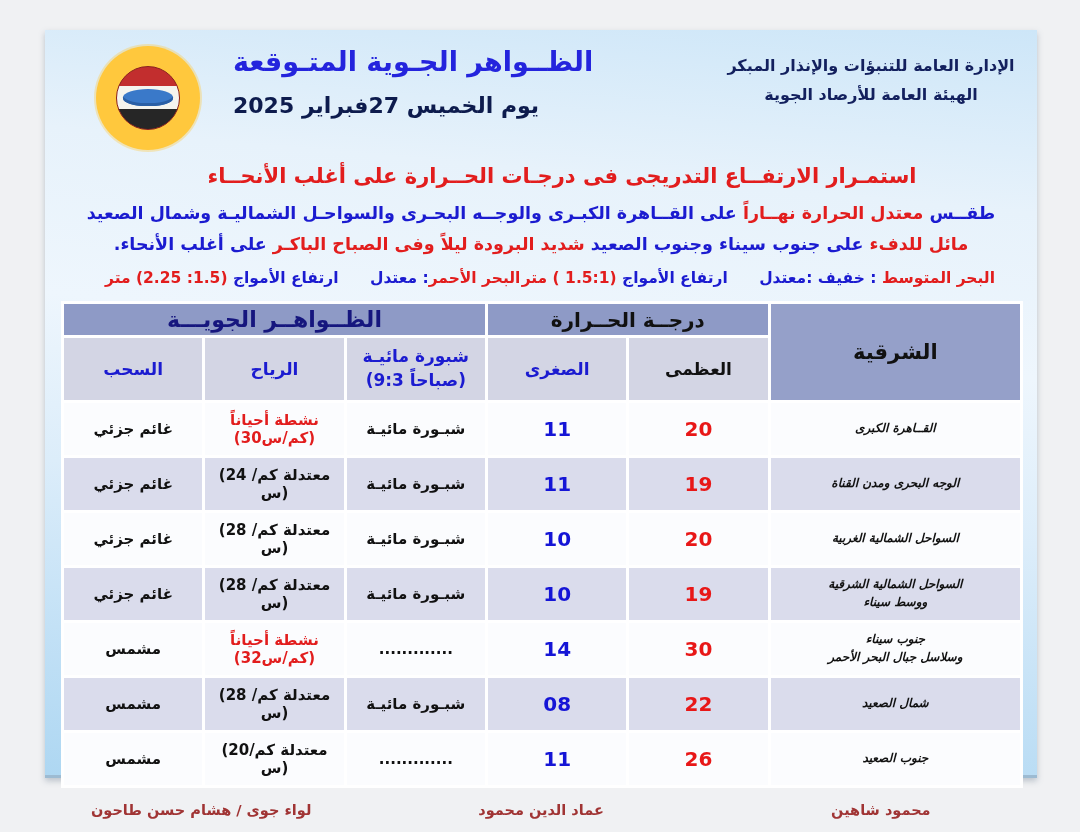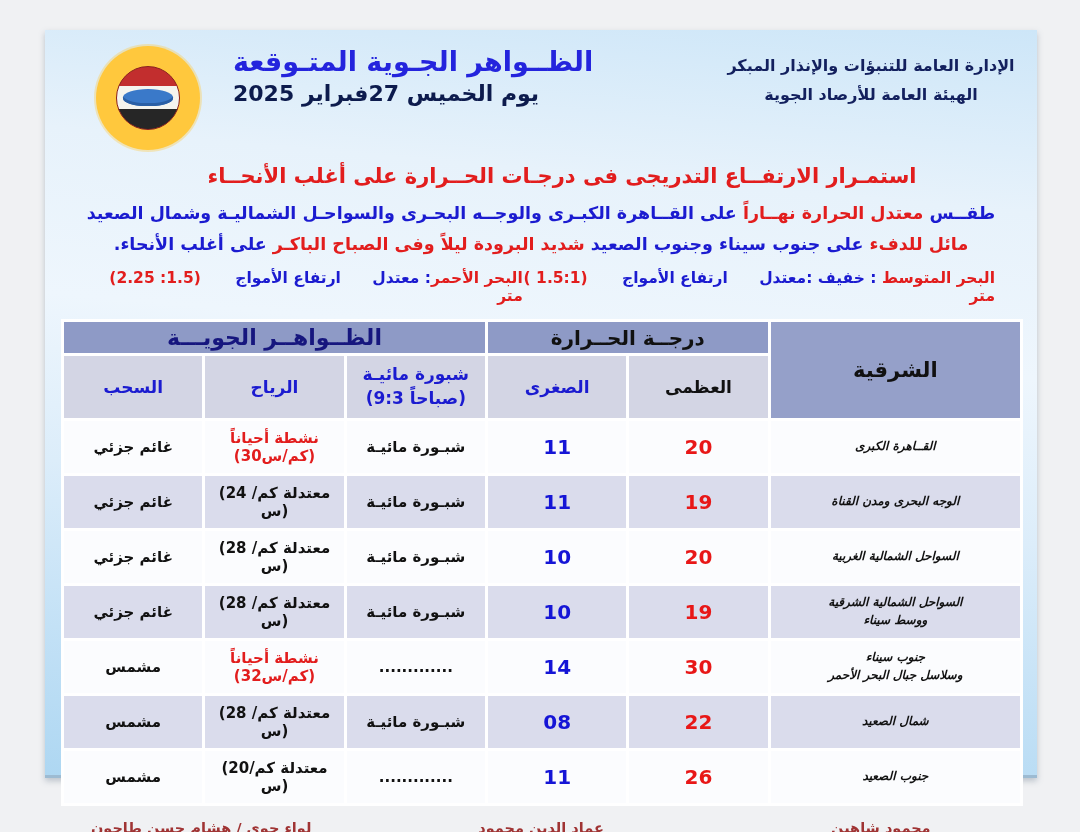--- a/index.html
+++ b/index.html
@@ -15,21 +15,21 @@
     background:linear-gradient(185deg,#cde6f8 0%,#e7f2fb 22%,#eef6fd 42%,#dcedfa 62%,#c3e1f6 82%,#aed7f2 100%);
     box-shadow:0 3px 6px rgba(90,110,130,.35);
     border-bottom:3px solid #9dbbd2;
     direction:rtl;
   }
   
   .top { display:flex; align-items:flex-start; padding:14px 16px 0 18px; }
   .org { width:300px; text-align:center; padding-top:8px; color:#13205e; font-weight:bold; font-size:16px; line-height:1.8; }
   .titleblock { flex:1; text-align:left; padding-top:2px; }
   .title { color:#2424dd; font-weight:bold; font-size:27px; letter-spacing:0; }
-  .date  { color:#0d1b4d; font-weight:bold; font-size:22px; margin-top:4px; }
+  .date  { color:#0d1b4d; font-weight:bold; font-size:22px; margin-top:16px; }
   .logowrap { width:170px; display:flex; justify-content:center; padding-top:2px; }
   .sun {
     width:104px; height:104px; border-radius:50%;
     background:
       radial-gradient(circle at 50% 50%, #ffd34d 0 30%, rgba(255,211,77,0) 31%),
       repeating-conic-gradient(#f2９ 0 0deg, #f59d1c 0deg 4deg, #ffd34d 4deg 8deg);
     background-color:#ffc83d;
     display:flex; align-items:center; justify-content:center;
     box-shadow:0 0 0 2px rgba(255,200,60,.35);
   }
@@ -42,21 +42,21 @@
   .cloud { position:absolute; left:10%; right:10%; top:36%; height:27%; background:#3a79c9; border-radius:50% 50% 45% 45%; box-shadow:inset 0 -3px 0 #2a5fa5; }
   
   .headline { text-align:center; color:#e21d1d; font-weight:bold; font-size:21px; margin-top:14px;padding-left:42px; }
   .para { text-align:center; font-weight:bold; font-size:17.5px; line-height:1.75; margin-top:10px; padding:0 26px; }
   .para span[data-color="blue"] { color:#1b1bd0; }
   .para span[data-color="red"]  { color:#e21d1d; }
   
   .sea { display:flex; justify-content:space-between; padding:0 42px 0 60px; margin-top:10px; font-weight:bold; font-size:15.5px; }
   .sea .blue { color:#1b1bd0; }
   .sea .red  { color:#e21d1d; }
-  .sea .gap  { margin-right:26px;margin-left:29px; }
+  .sea .gap  { margin-right:26px; }
   
   table {
     width:calc(100% - 30px); margin:14px 14px 0 16px;
     border-collapse:separate; border-spacing:3px;
     background:#ffffff; table-layout:fixed;
   }
   th, td { font-weight:bold; text-align:center; vertical-align:middle; }
   thead .r1 th { background:#8e9ac6; font-size:20px; padding:3px 4px; }
   .h-region { width:26.5%; background:#95a0c9 !important; color:#111; font-size:21px !important; }
   .h-temp   { color:#111; }

